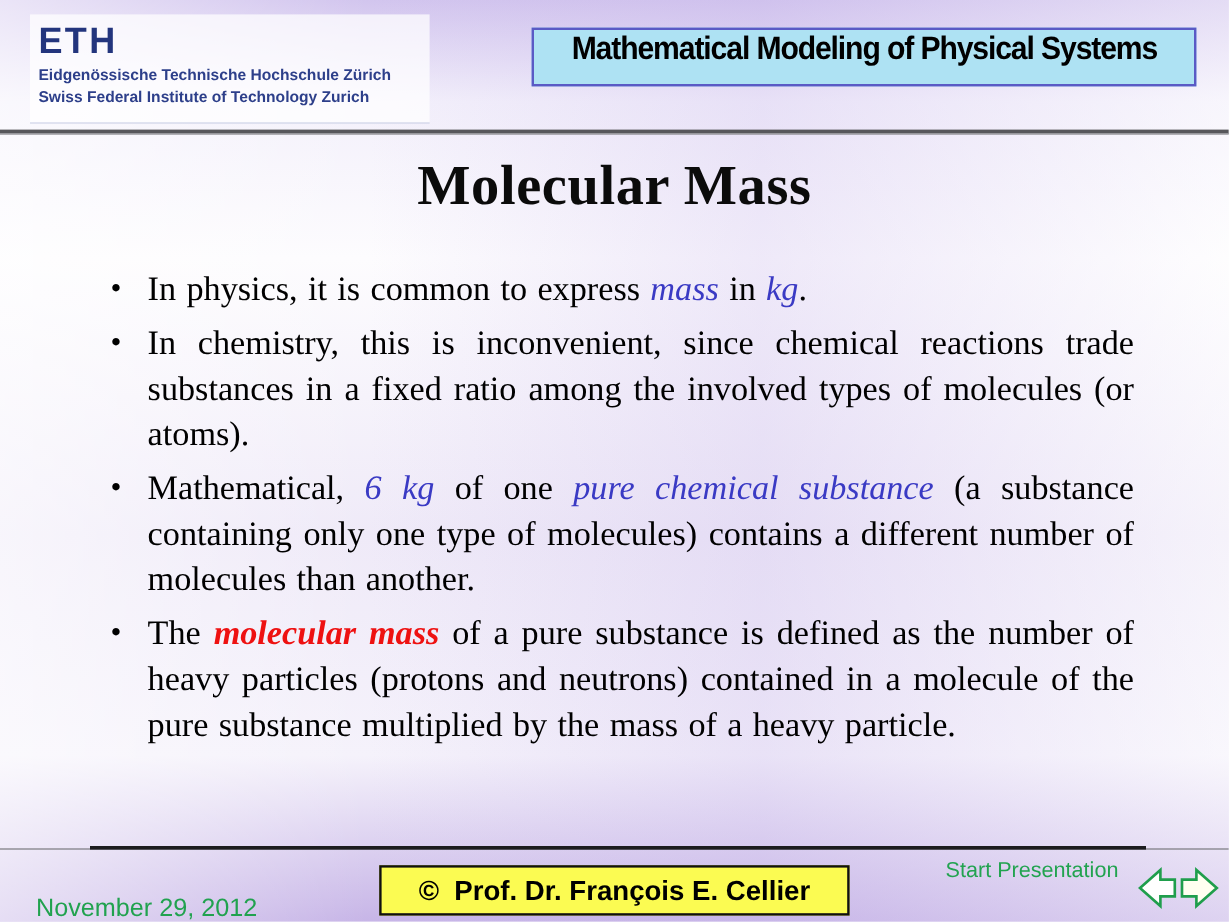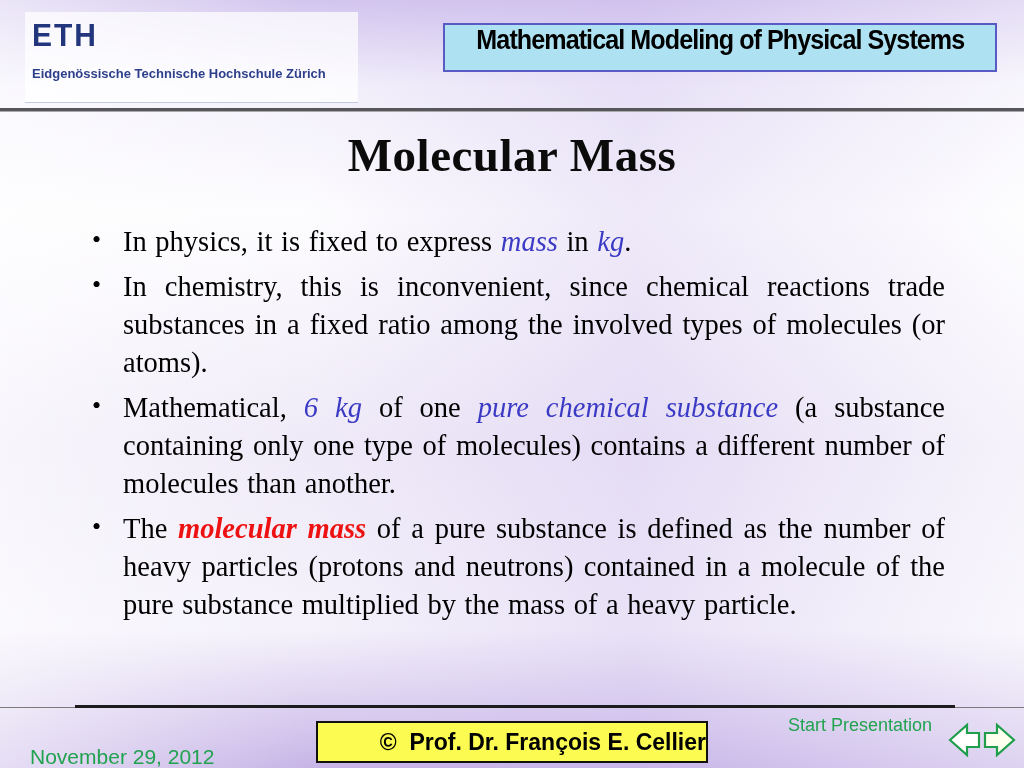--- a/index.html
+++ b/index.html
@@ -18,21 +18,21 @@
   .eth-logo{
     position:absolute;left:25px;top:12px;width:333px;height:91px;
     background:rgba(255,255,255,0.72);
     border-bottom:1px solid rgba(150,160,205,0.55);
     padding:6px 0 0 7px;box-sizing:border-box;
   }
   .eth-mark{
     font-weight:bold;font-size:30px;line-height:34px;color:#23357d;
     letter-spacing:2px;transform:scaleY(1.02);transform-origin:left top;
   }
-  .eth-sub{font-weight:bold;font-size:13px;line-height:15px;color:#2d3f8a;margin-top:14px;}
+  .eth-sub{font-weight:bold;font-size:13px;line-height:15px;color:#2d3f8a;margin-top:3px;}
 
   .course-box{
     position:absolute;left:443px;top:23px;width:554px;height:49px;
     background:#aee2f3;border:2px solid #5a5ac5;box-sizing:border-box;
     display:flex;align-items:flex-start;justify-content:center;
   }
   .course-box span{
     font-weight:bold;font-size:27px;color:#000;white-space:nowrap;
     letter-spacing:-1px;transform:scaleX(0.93);
   }
@@ -65,52 +65,53 @@
 
   
   .footer-rule-thin{position:absolute;left:0;top:707px;width:1024px;height:1px;background:#7a7a7e;}
   .footer-rule{position:absolute;left:75px;top:705px;width:880px;height:3px;background:#1c1c1e;}
 
   .date-label{position:absolute;left:30px;top:745px;font-size:21px;color:#21a24f;}
 
   .copyright-box{
     position:absolute;left:316px;top:721px;width:392px;height:42px;
     background:#fbfb52;border:2px solid #101010;box-sizing:border-box;
-    display:flex;align-items:center;justify-content:flex-end;
+    display:flex;align-items:center;justify-content:center;
   }
   .copyright-box span{font-weight:bold;font-size:23px;color:#000;white-space:pre;}
 
   .start-link{
     position:absolute;left:775px;top:715px;width:170px;text-align:center;
     font-size:18px;color:#22a350;text-decoration:none;cursor:pointer;
   }
 
   .nav-arrows{position:absolute;left:948px;top:721px;width:70px;height:38px;display:flex;}
   .nav-arrows svg{display:block;cursor:pointer;}
 </style>
 </head>
 <body>
 
 <div class="slide">
 
   <div class="eth-logo">
     <div class="eth-mark">ETH</div>
     <div class="eth-sub">Eidgenössische Technische Hochschule Zürich</div>
+    <div class="eth-sub">Swiss Federal Institute of Technology Zurich</div>
   </div>
 
   <div class="course-box">
     <span>Mathematical Modeling of Physical Systems</span>
   </div>
 
   <div class="header-rule"></div>
 
   <h1 class="slide-title">Molecular Mass</h1>
 
   <ul class="bullet-list" id="bullet-list">
-      <li><span class="dot">•</span><span class="seg normal">In physics, it is fixed to express </span><span class="seg blue-italic">mass</span><span class="seg normal"> in </span><span class="seg blue-italic">kg</span><span class="seg normal">.</span></li>
+      <li><span class="dot">•</span><span class="seg normal">In physics, it is common to express </span><span class="seg blue-italic">mass</span><span class="seg normal"> in </span><span class="seg blue-italic">kg</span><span class="seg normal">.</span></li>
       <li><span class="dot">•</span><span class="seg normal">In chemistry, this is inconvenient, since chemical reactions trade substances in a fixed ratio among the involved types of molecules (or atoms).</span></li>
       <li><span class="dot">•</span><span class="seg normal">Mathematical, </span><span class="seg blue-italic">6 kg</span><span class="seg normal"> of one </span><span class="seg blue-italic">pure chemical substance</span><span class="seg normal"> (a substance containing only one type of molecules) contains a different number of molecules than another.</span></li>
       <li><span class="dot">•</span><span class="seg normal">The </span><span class="seg red-italic">molecular mass</span><span class="seg normal"> of a pure substance is defined as the number of heavy particles (protons and neutrons) contained in a molecule of the pure substance multiplied by the mass of a heavy particle.</span></li>
     </ul>
 
   <div class="footer-rule-thin"></div>
   <div class="footer-rule"></div>
 
   <span class="date-label">November 29, 2012</span>
 

